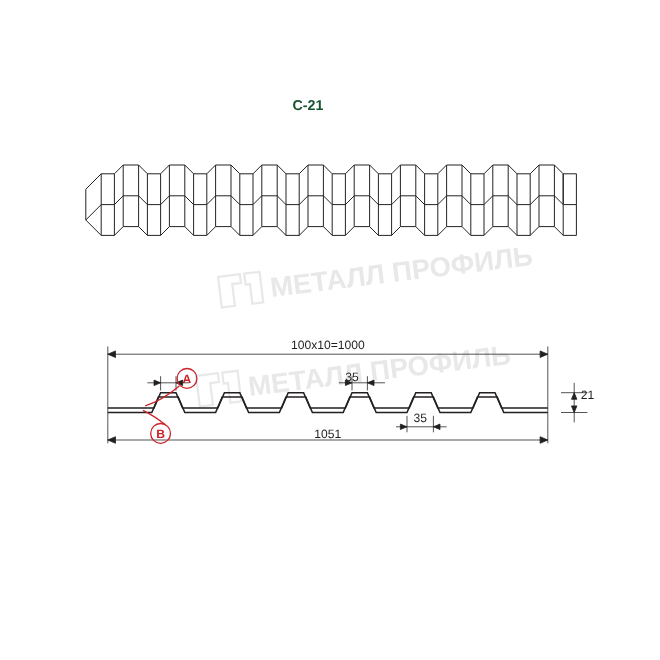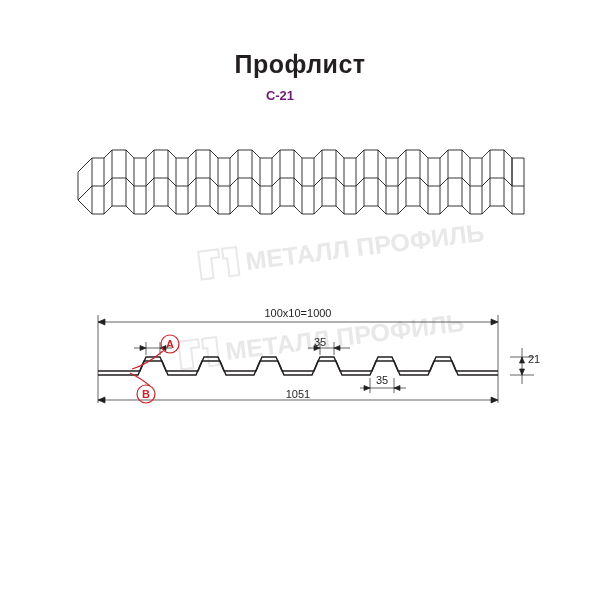--- a/index.html
+++ b/index.html
@@ -32,21 +32,21 @@
     color: #231f20;
   }
   .subtitle {
     position: absolute;
     top: 88px;
     left: 0;
     width: 560px;
     text-align: center;
     font-size: 13px;
     font-weight: bold;
-    color: #701a75;
+    color: #14532d;
   }
   .footer {
     position: absolute;
     top: 530px;
     left: 0;
     width: 600px;
     text-align: center;
     font-size: 13.5px;
     font-weight: bold;
     color: #231f20;
@@ -108,21 +108,20 @@
     </g>
     <g transform="translate(176,340) rotate(-7)">
       <g class="wm-shape">
         <path d="M2,2 L22,2 L22,10 L14,10 L14,30 L2,30 Z"></path>
         <path d="M26,2 L40,2 L40,30 L30,30 L30,12 L26,12 Z"></path>
       </g>
       <text class="wm-text" x="48" y="26">МЕТАЛЛ ПРОФИЛЬ</text>
     </g>
   </svg>
 
-  <div class="title">Профлист</div>
   <div class="subtitle">С-21</div>
 
   <svg class="layer" width="600" height="600">
     <g class="ln" stroke-width="0.9">
 
       <path d="M78,172
                L92,158 L104,158 L112,150 L126,150 L134,158 L146,158 L154,150 L168,150
                L176,158 L188,158 L196,150 L210,150 L218,158 L230,158 L238,150 L252,150
                L260,158 L272,158 L280,150 L294,150 L302,158 L314,158 L322,150 L336,150
                L344,158 L356,158 L364,150 L378,150 L386,158 L398,158 L406,150 L420,150

